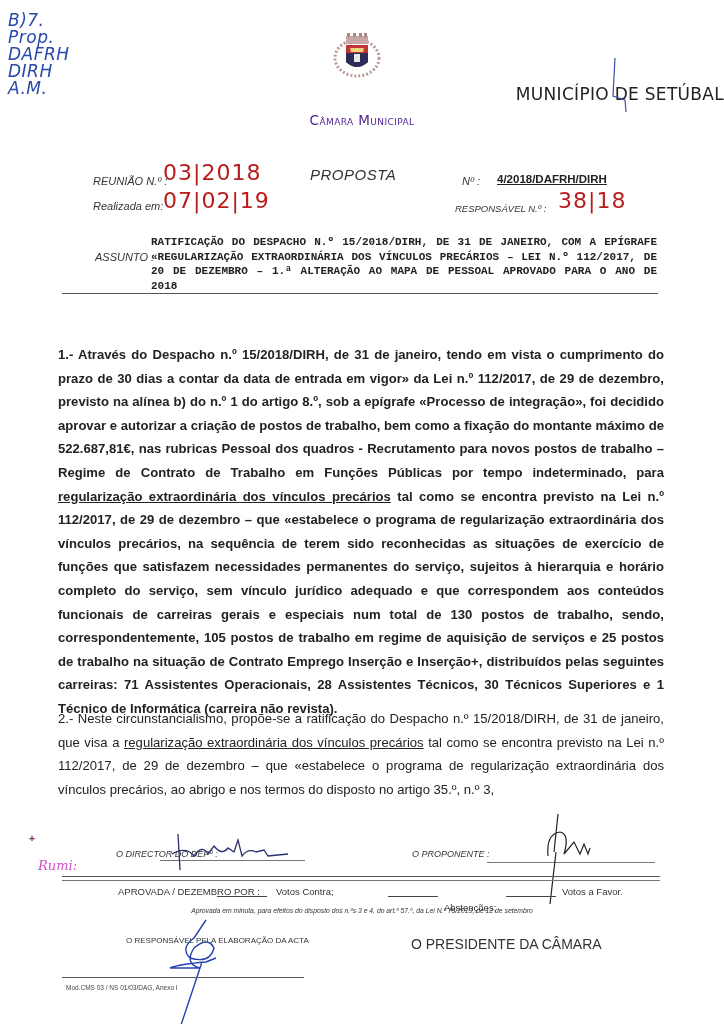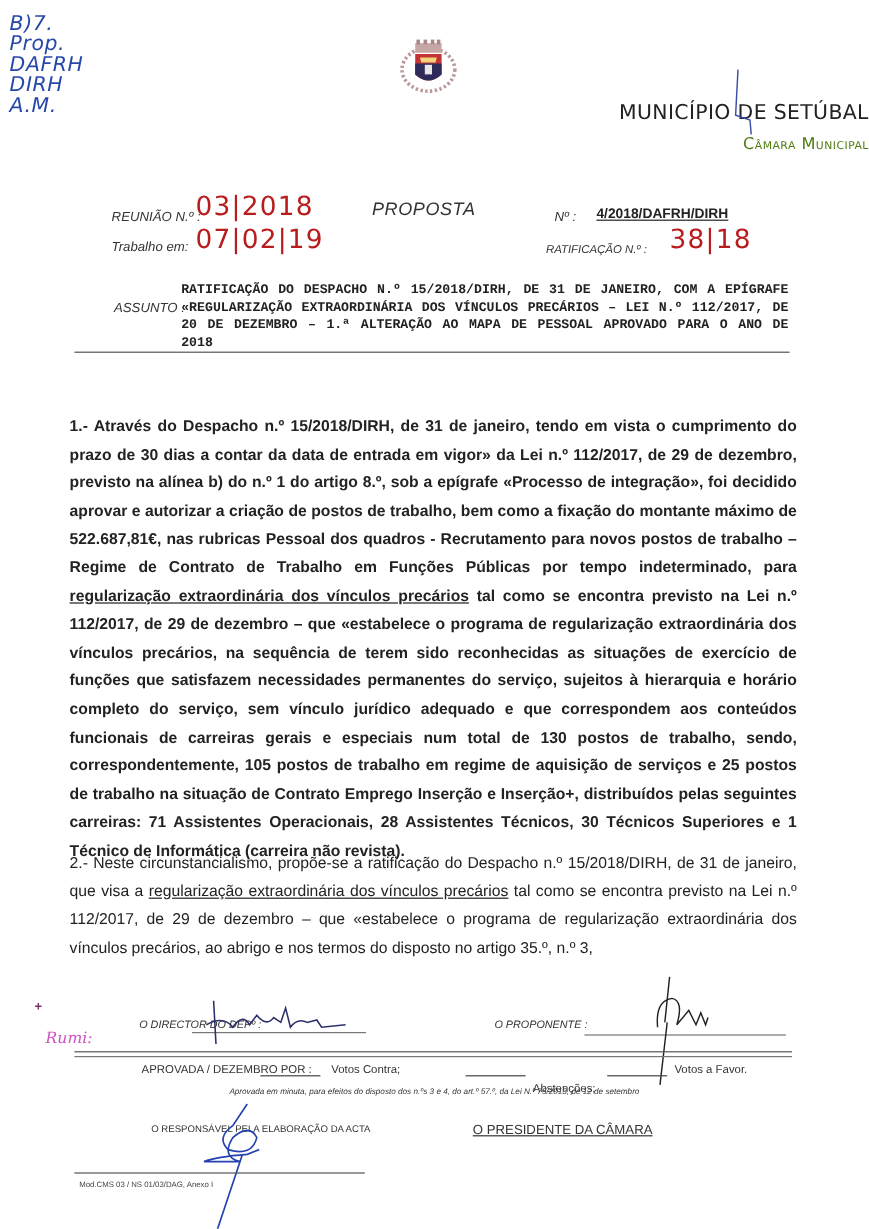--- a/index.html
+++ b/index.html
@@ -3,21 +3,21 @@
 <meta charset="utf-8">
 <style>
   html, body { margin:0; padding:0; background:#ffffff; }
   body { width:724px; height:1024px; position:relative; overflow:hidden; font-family:"Liberation Sans", sans-serif; color:#1a1a1a; }
   .abs { position:absolute; }
   .hw { font-family:"DejaVu Sans", sans-serif; color:#2a4fb0; }
   .margin-note { left:8px; top:12px; font-size:17px; line-height:17px; color:#2748a8; font-style:italic; letter-spacing:0.5px; }
   .margin-note div { white-space:nowrap; }
   .crest { left:332px; top:32px; width:50px; height:46px; }
   .title { left:0; width:724px; top:84px; text-align:right; font-family:"DejaVu Sans", sans-serif; font-size:17px; color:#222; letter-spacing:0.3px; }
-  .subtitle { left:0; width:724px; top:112px; text-align:right; font-family:"DejaVu Sans", sans-serif; font-size:13.5px; color:#4d7c0f; font-variant:small-caps; letter-spacing:0.4px; }
+  .subtitle { left:0; width:724px; top:112px; text-align:center; font-family:"DejaVu Sans", sans-serif; font-size:13.5px; color:#4c1d95; font-variant:small-caps; letter-spacing:0.4px; }
   .corner-mark { left:610px; top:56px; width:20px; height:60px; }
   .lbl-it { font-style:italic; font-size:11px; color:#333; }
   .sc { font-variant:small-caps; }
   .bigproposta { left:310px; top:166px; font-size:15px; font-style:italic; color:#333; letter-spacing:0.5px; }
   .hwnum { font-size:22px; color:#b91c1c; letter-spacing:1px; }
   .assunto-text { left:151px; top:235px; width:506px; font-size:11px; font-weight:bold; line-height:14.5px; text-align:justify; color:#222;font-family:Liberation Mono, monospace; }
   .rule { background:#555; height:1px; }
   .para { left:58px; width:606px; font-size:13.1px; line-height:23.6px; text-align:justify; color:#222; }
   .para u { text-decoration:underline; }
   .sig-lbl { font-size:9px; font-style:italic; color:#333; }
@@ -55,26 +55,26 @@
 <div class="abs subtitle">Câmara Municipal</div>
 
 <div class="abs corner-mark">
   <svg width="20" height="60">
       <path d="M5 2 L3 40 L15 44 L16 56" fill="none" stroke="#3b4fa8" stroke-width="1.2"></path>
     </svg>
 </div>
 
 <div class="abs lbl-it sc" style="left:93px; top:175px;">REUNIÃO N.º :</div>
 <div class="abs hw hwnum" style="left:163px; top:160px;">03|2018</div>
-<div class="abs lbl-it" style="left:93px; top:200px;">Trabalho em:</div>
+<div class="abs lbl-it" style="left:93px; top:200px;">Realizada em:</div>
 <div class="abs hw hwnum" style="left:163px; top:188px;">07|02|19</div>
 <div class="abs bigproposta">PROPOSTA</div>
 <div class="abs lbl-it" style="left:462px; top:175px;">Nº :</div>
 <div class="abs" style="left:497px; top:173px; font-size:11.5px; font-weight:bold; color:#222;text-decoration:underline;">4/2018/DAFRH/DIRH</div>
-<div class="abs lbl-it sc" style="left:455px; top:203px; font-size:9.5px;">RATIFICAÇÃO N.º :</div>
+<div class="abs lbl-it sc" style="left:455px; top:203px; font-size:9.5px;">RESPONSÁVEL N.º :</div>
 <div class="abs hw hwnum" style="left:558px; top:188px;">38|18</div>
 
 <div class="abs lbl-it sc" style="left:95px; top:251px;">ASSUNTO :</div>
 <div class="abs assunto-text">RATIFICAÇÃO DO DESPACHO N.º 15/2018/DIRH, DE 31 DE JANEIRO, COM A EPÍGRAFE «REGULARIZAÇÃO EXTRAORDINÁRIA DOS VÍNCULOS PRECÁRIOS – LEI N.º 112/2017, DE 20 DE DEZEMBRO – 1.ª ALTERAÇÃO AO MAPA DE PESSOAL APROVADO PARA O ANO DE 2018</div>
 <div class="abs rule" style="left:62px; top:293px; width:596px;"></div>
 
 <div class="abs para" style="top:343px;font-weight:bold;">
   <span>1.- Através do Despacho n.º 15/2018/DIRH, de 31 de janeiro, tendo em vista o cumprimento do prazo de 30 dias a contar da data de entrada em vigor» da Lei n.º 112/2017, de 29 de dezembro, previsto na alínea b) do n.º 1 do artigo 8.º, sob a epígrafe «Processo de integração», foi decidido aprovar e autorizar a criação de postos de trabalho, bem como a fixação do montante máximo de 522.687,81€, nas rubricas Pessoal dos quadros - Recrutamento para novos postos de trabalho – Regime de Contrato de Trabalho em Funções Públicas por tempo indeterminado, para </span><u>regularização extraordinária dos vínculos precários</u><span> tal como se encontra previsto na Lei n.º 112/2017, de 29 de dezembro – que «estabelece o programa de regularização extraordinária dos vínculos precários, na sequência de terem sido reconhecidas as situações de exercício de funções que satisfazem necessidades permanentes do serviço, sujeitos à hierarquia e horário completo do serviço, sem vínculo jurídico adequado e que correspondem aos conteúdos funcionais de carreiras gerais e especiais num total de 130 postos de trabalho, sendo, correspondentemente, 105 postos de trabalho em regime de aquisição de serviços e 25 postos de trabalho na situação de Contrato Emprego Inserção e Inserção+, distribuídos pelas seguintes carreiras: 71 Assistentes Operacionais, 28 Assistentes Técnicos, 30 Técnicos Superiores e 1 Técnico de Informática (carreira não revista).</span>
 </div>
 
@@ -109,16 +109,16 @@
 <div class="abs small-caps-lbl" style="left:562px; top:886px;">Votos a Favor.</div>
 
 <div class="abs" style="left:0; width:724px; top:907px; text-align:center; font-size:6.8px; font-style:italic; color:#333;">Aprovada em minuta, para efeitos do disposto dos n.ºs 3 e 4, do art.º 57.º, da Lei N.º 75/2013, de 12 de setembro</div>
 
 <div class="abs sc" style="left:126px; top:936px; font-size:8px; color:#333;">O RESPONSÁVEL PELA ELABORAÇÃO DA ACTA</div>
 <div class="abs" style="left:150px; top:918px;">
   <svg width="100" height="110">
       <path d="M56 2 L44 20 Q30 30 40 40 Q60 46 64 30 Q58 18 44 30 Q34 46 50 50 L20 50 Q30 46 56 44 L66 40 M52 44 L30 110" fill="none" stroke="#2442b0" stroke-width="1.4"></path>
     </svg>
 </div>
-<div class="abs sc" style="left:394px; top:936px; font-size:11px; color:#333;text-decoration:underline;">O PRESIDENTE DA CÂMARA</div>
+<div class="abs sc" style="left:411px; top:936px; font-size:14px; color:#333;">O PRESIDENTE DA CÂMARA</div>
 
 <div class="abs rule" style="left:62px; top:977px; width:242px; background:#555;"></div>
 <div class="abs footer-small" style="left:66px; top:984px;">Mod.CMS 03 / NS 01/03/DAG, Anexo I</div>
 
 </body></html>

